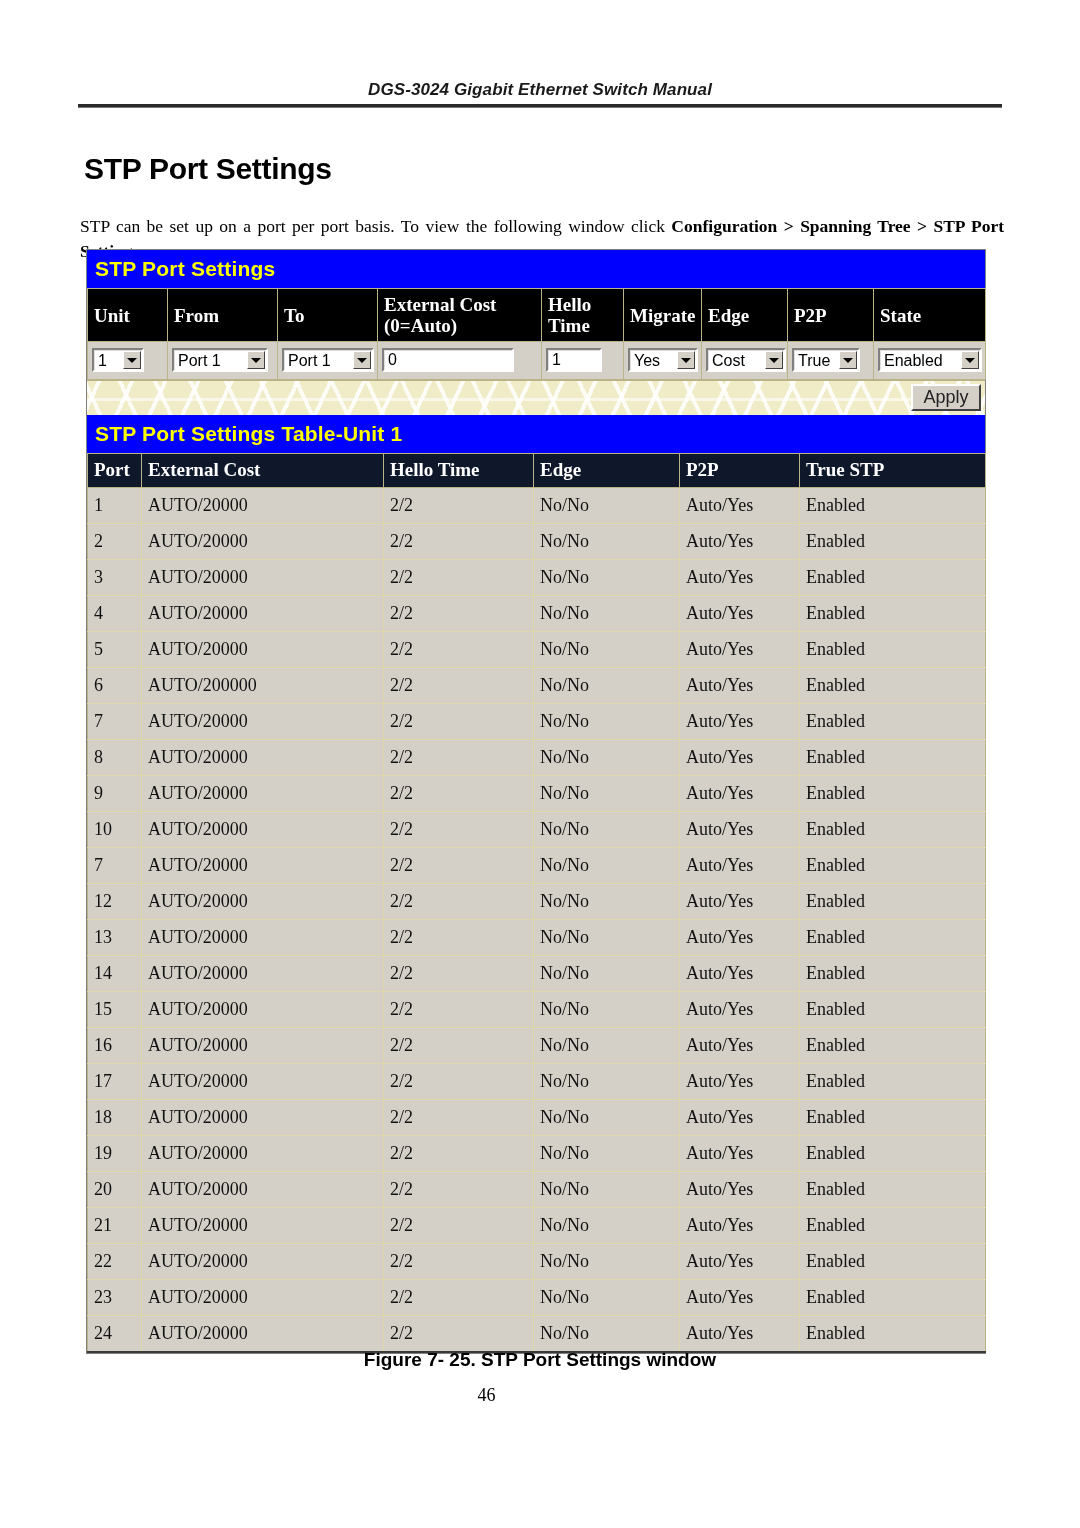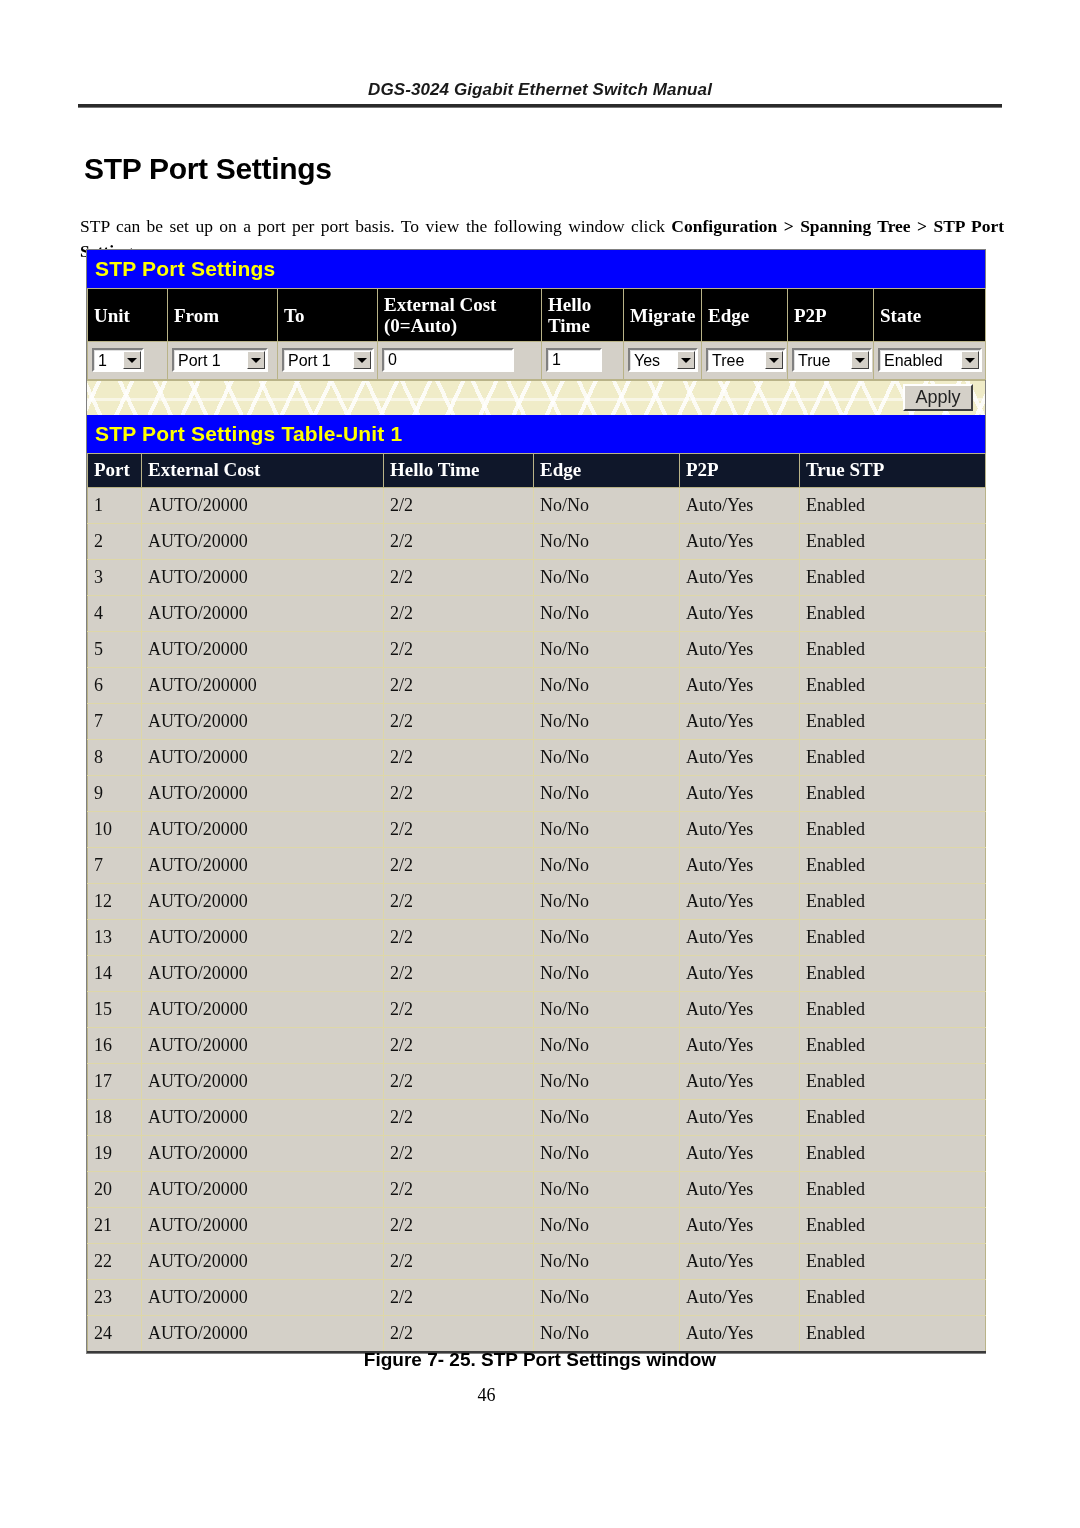--- a/index.html
+++ b/index.html
@@ -185,21 +185,21 @@
         rgba(255,255,255,0) 0px, rgba(255,255,255,0) 10px,
         rgba(255,255,255,.8) 10px, rgba(255,255,255,.8) 14px,
         rgba(255,255,255,0) 14px, rgba(255,255,255,0) 32px),
       repeating-linear-gradient(0deg,
         rgba(255,255,255,0) 0px, rgba(255,255,255,0) 14px,
         rgba(255,255,255,.55) 14px, rgba(255,255,255,.55) 17px,
         rgba(255,255,255,0) 17px, rgba(255,255,255,0) 34px);
   }
   .apply-btn {
     position: absolute;
-    right: 12px;
+    right: 4px;
     top: 3px;
     height: 27px;
     min-width: 70px;
     background: #d4d0c8;
     border: 2px solid;
     border-color: #ffffff #404040 #404040 #ffffff;
     font-family: "Liberation Sans", sans-serif;
     font-size: 18px;
     color: #222;
     display: flex;
@@ -341,28 +341,28 @@
       <td>
         <div class="sel" style="width:70px">
           <span class="v">Yes</span>
           <span class="arw">
                 <i></i>
               </span>
         </div>
       </td>
       <td>
         <div class="sel" style="width:80px">
-          <span class="v">Tree</span>
+          <span class="v">Cost</span>
           <span class="arw">
                 <i></i>
               </span>
         </div>
       </td>
       <td>
-        <div class="sel" style="width:80px">
+        <div class="sel" style="width:68px">
           <span class="v">True</span>
           <span class="arw">
                 <i></i>
               </span>
         </div>
       </td>
       <td>
         <div class="sel" style="width:104px">
           <span class="v">Enabled</span>
           <span class="arw">

